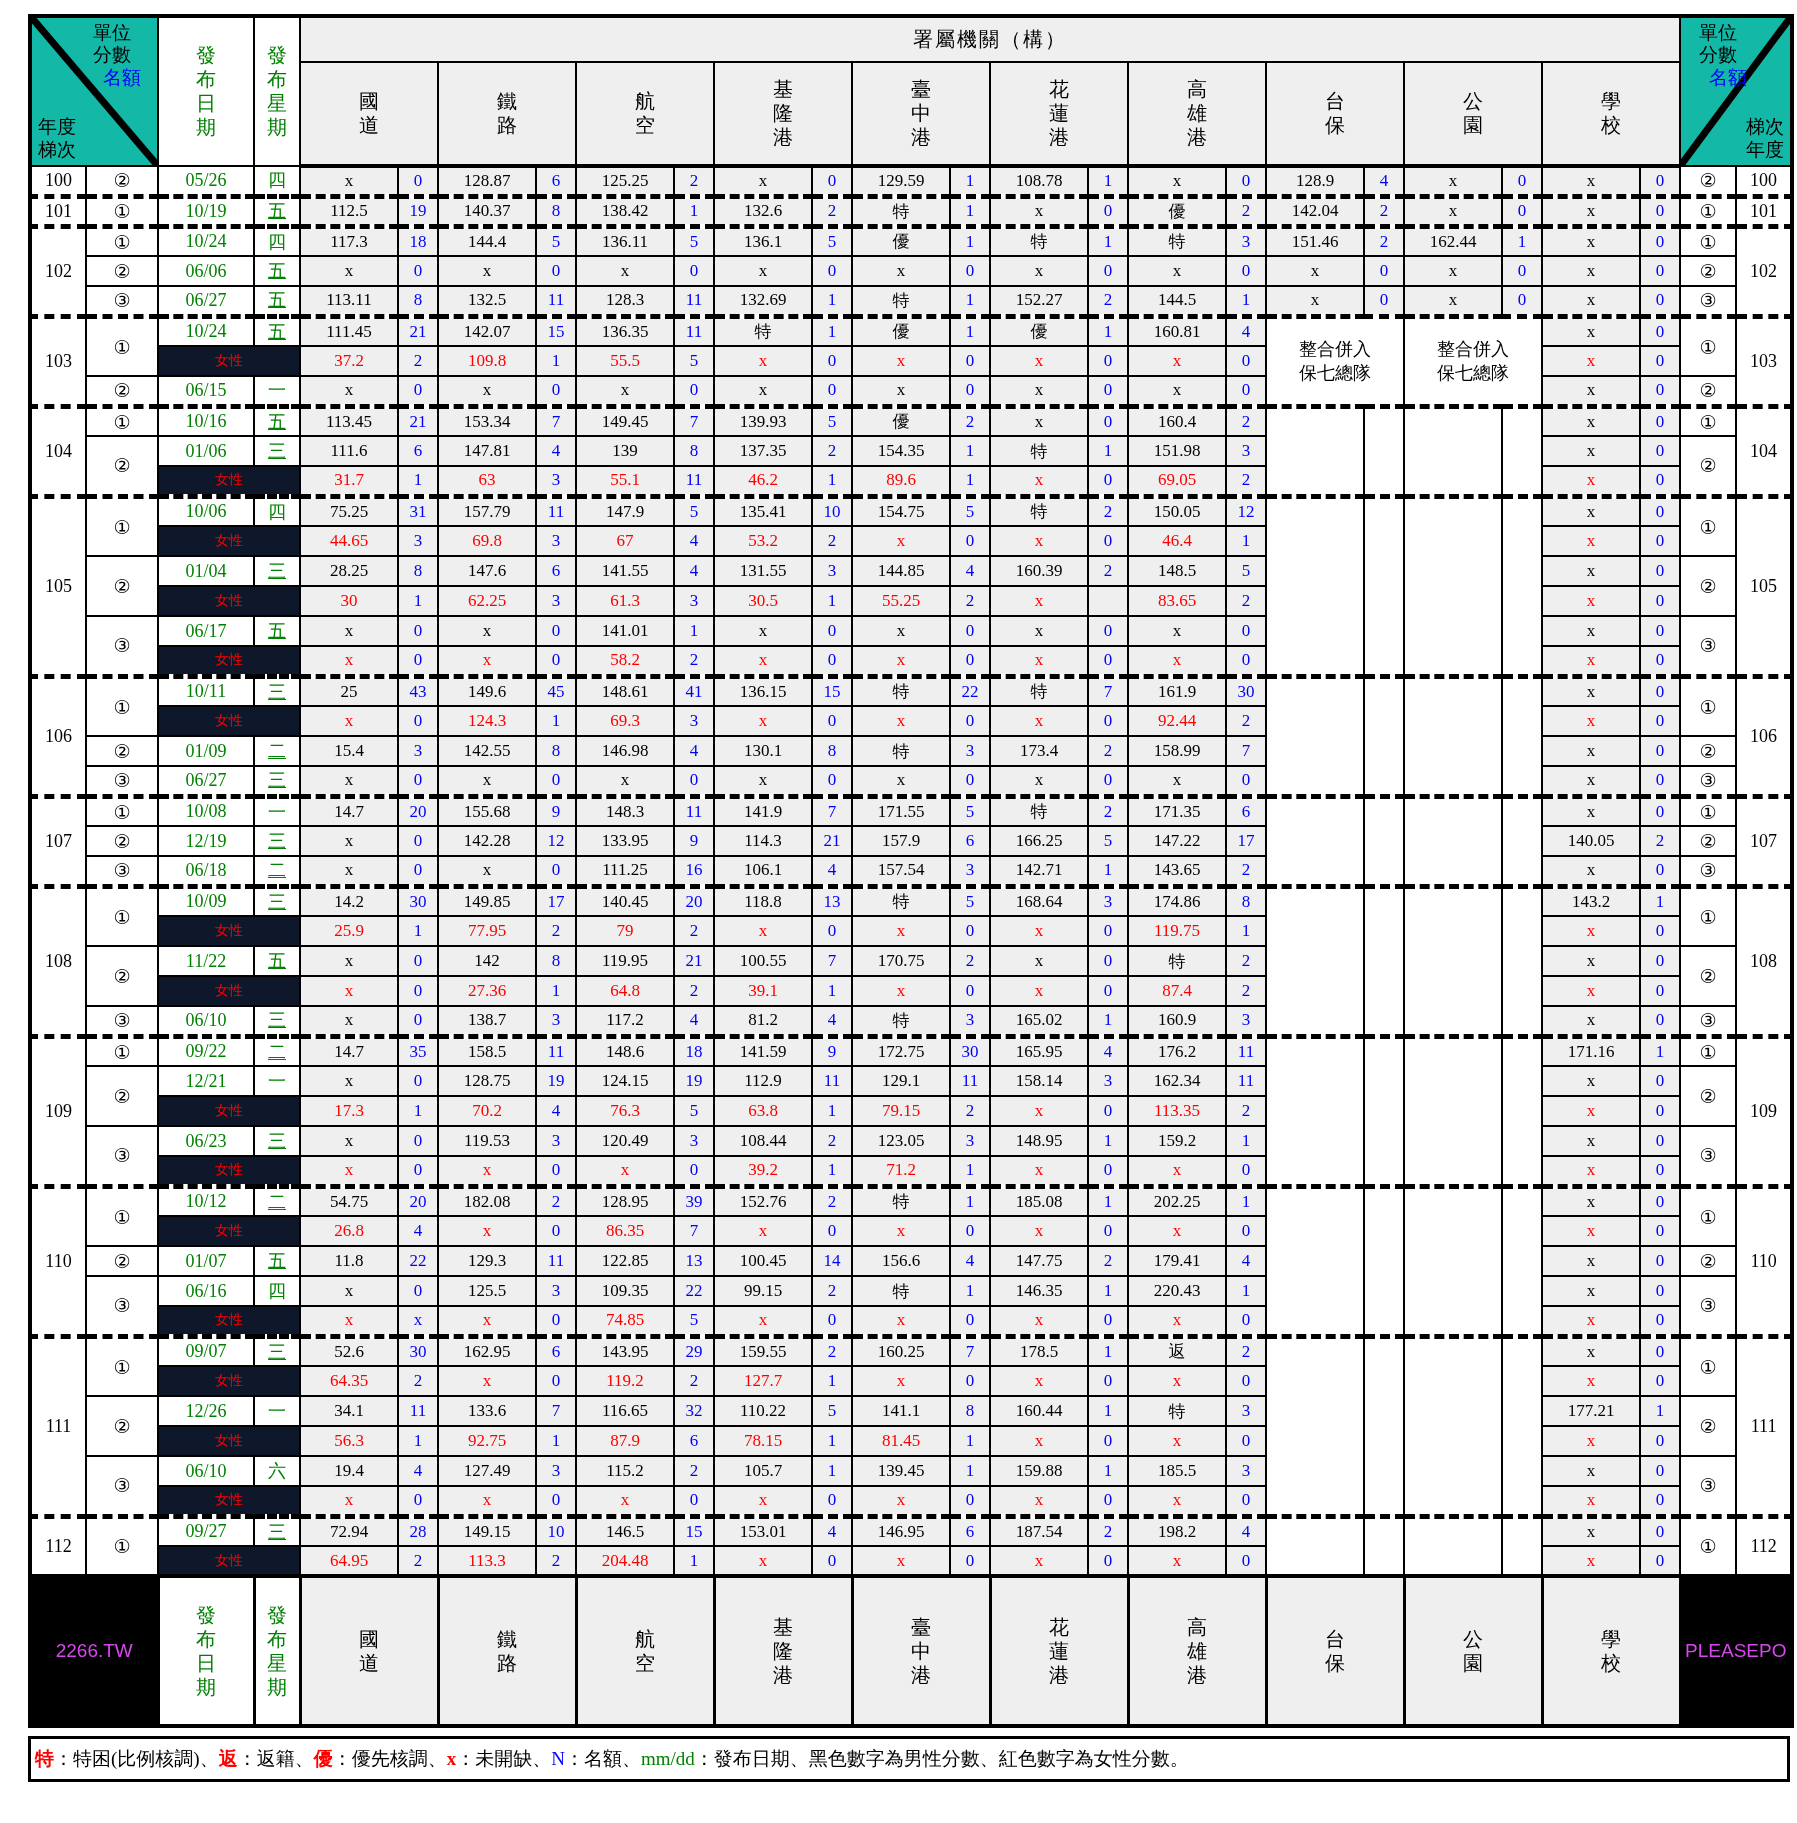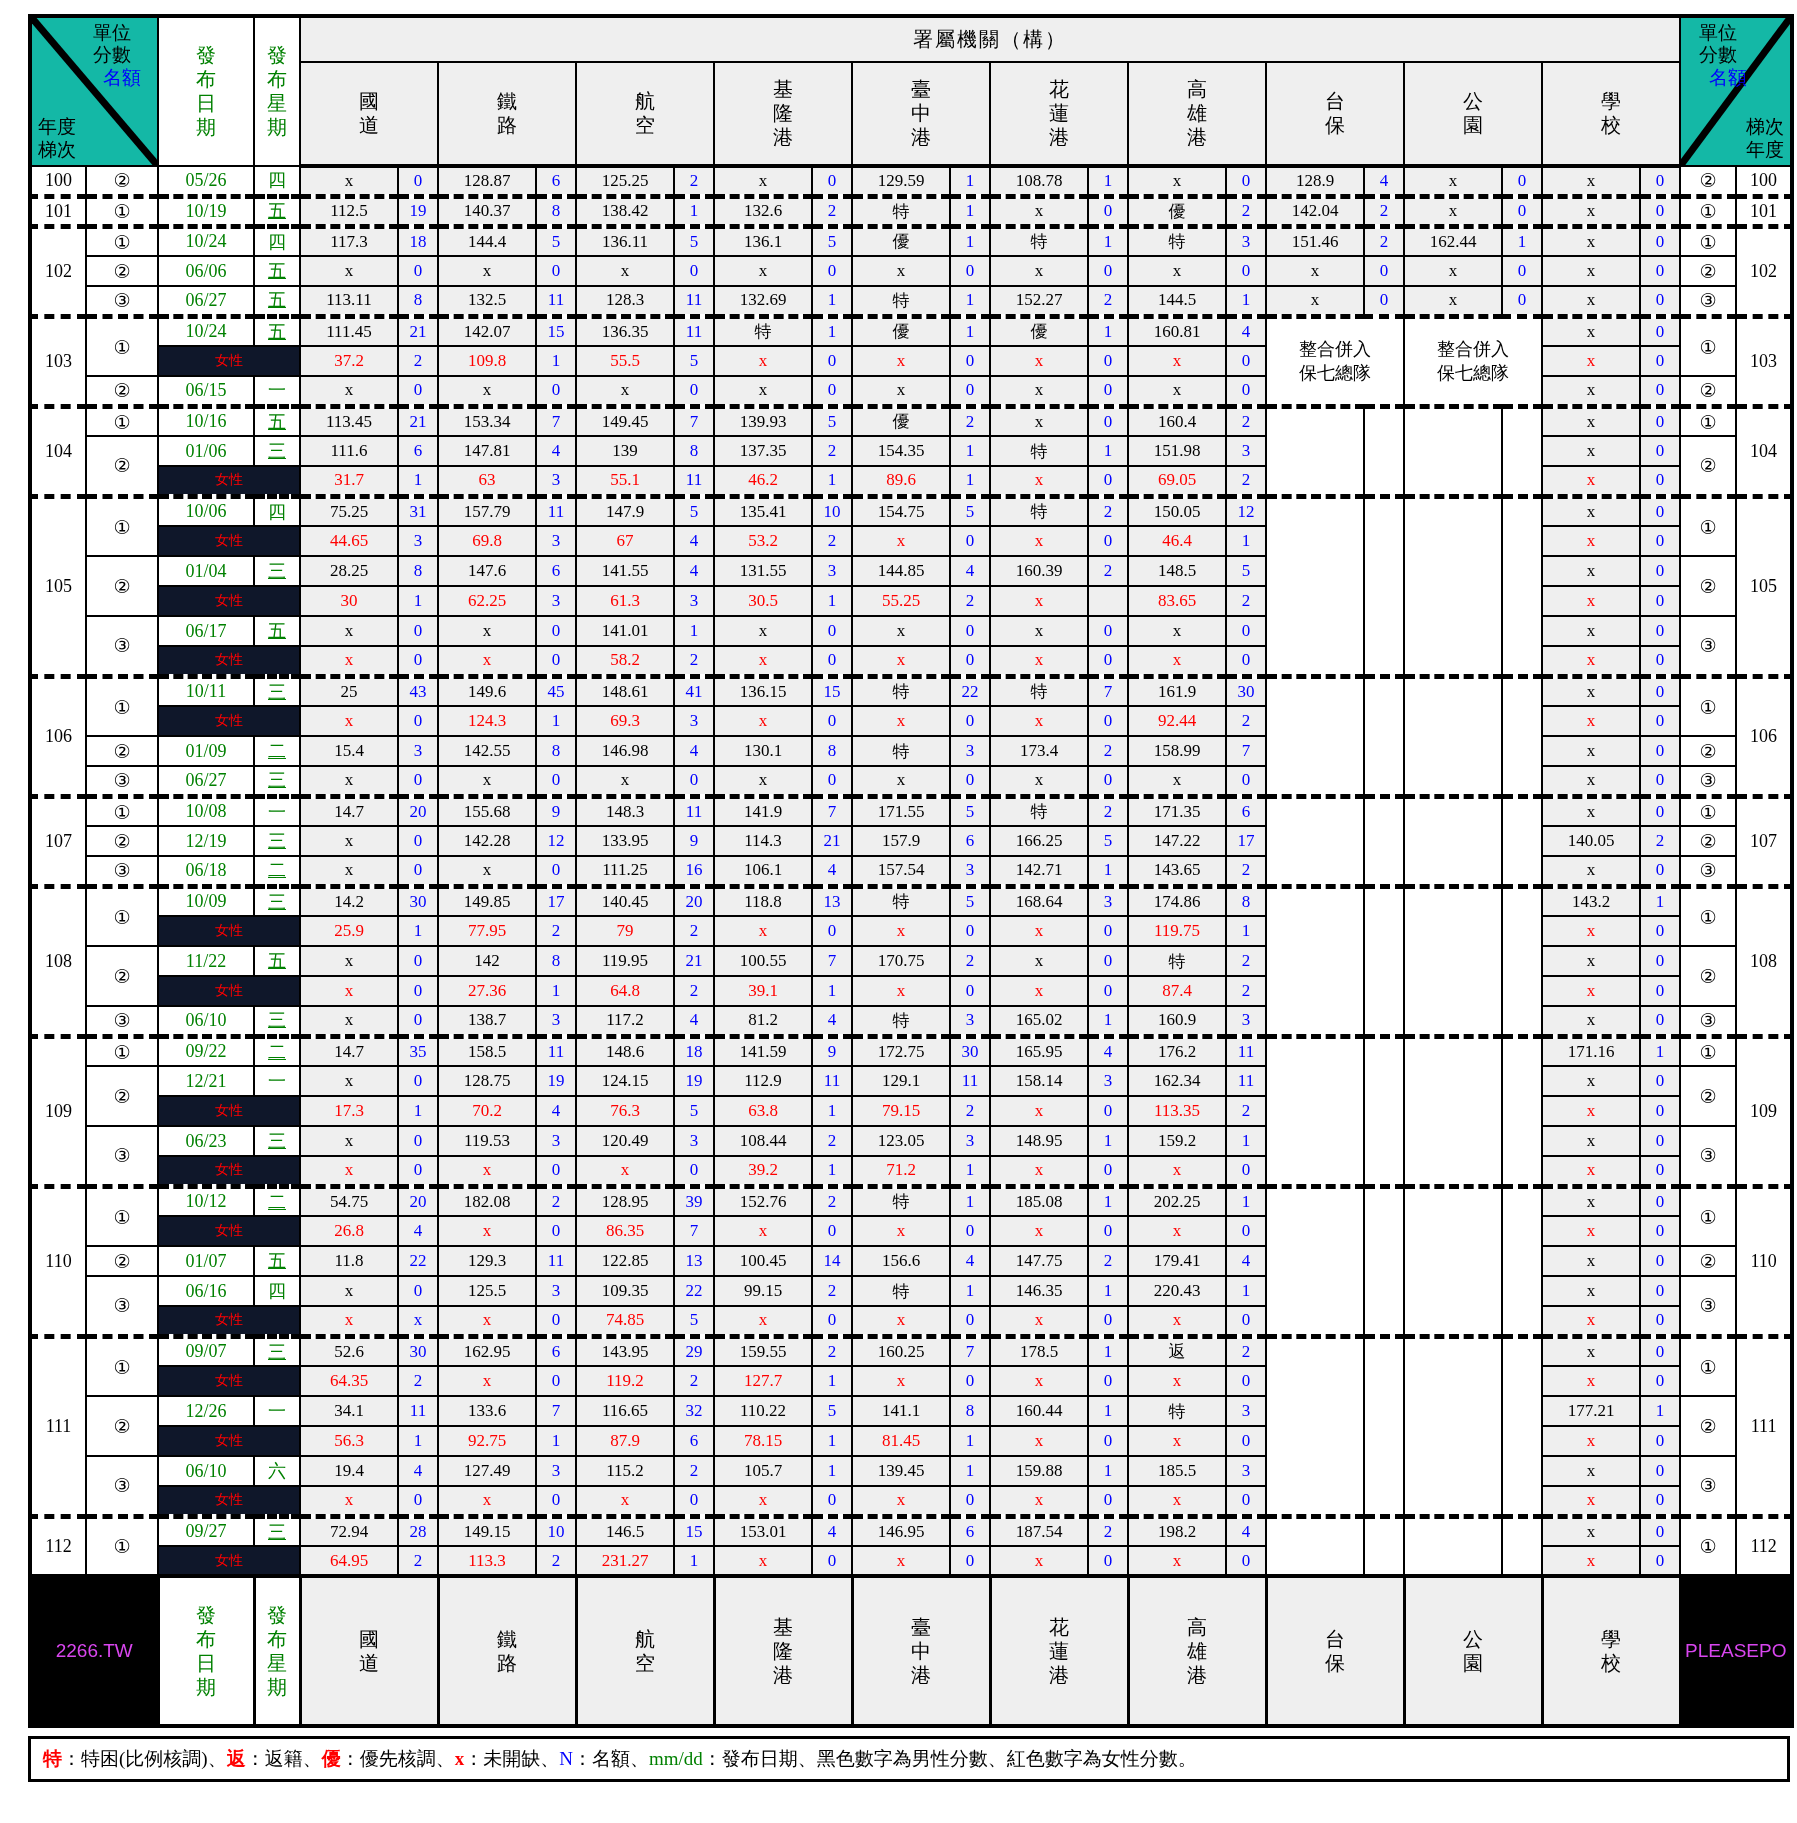--- a/index.html
+++ b/index.html
@@ -41,21 +41,21 @@
   
   tbody.ft tr{height:150px;}
   tbody.ft td{border:3px solid #000;border-top:4px solid #000;}
   td.fblack{background:#000;color:#d946ef;font-size:19px;
     font-family:"Liberation Sans","DejaVu Sans",sans-serif;}
   td.fpub{background:#fff;}
   td.fpub .vstack{color:#008000;}
   td.fag{background:#efefef;}
   
   .legend{width:1762px;box-sizing:border-box;border:3px solid #000;margin-top:8px;
-    padding:7px 12px;font-size:19px;background:#fff;text-align:left;}
+    padding:7px 4px;font-size:19px;background:#fff;text-align:left;}
   .lg-red{color:#ff0000;font-weight:bold;}
   .lg-blue{color:#0000ff;}
   .lg-green{color:#008000;}
 </style>
 </head>
 <body>
 
 <div class="wrap">
   <table id="grid">
     <colgroup id="cols">
@@ -1399,21 +1399,21 @@
           <td class="count">0</td>
           <td class="bcell" rowspan="2">①</td>
           <td class="ycell" rowspan="2">112</td>
         </tr>
         <tr>
           <td class="female" colspan="2">女性</td>
           <td class="score f">64.95</td>
           <td class="count">2</td>
           <td class="score f">113.3</td>
           <td class="count">2</td>
-          <td class="score f">231.27</td>
+          <td class="score f">204.48</td>
           <td class="count">1</td>
           <td class="score f">x</td>
           <td class="count">0</td>
           <td class="score f">x</td>
           <td class="count">0</td>
           <td class="score f">x</td>
           <td class="count">0</td>
           <td class="score f">x</td>
           <td class="count">0</td>
           <td class="blank"></td>

